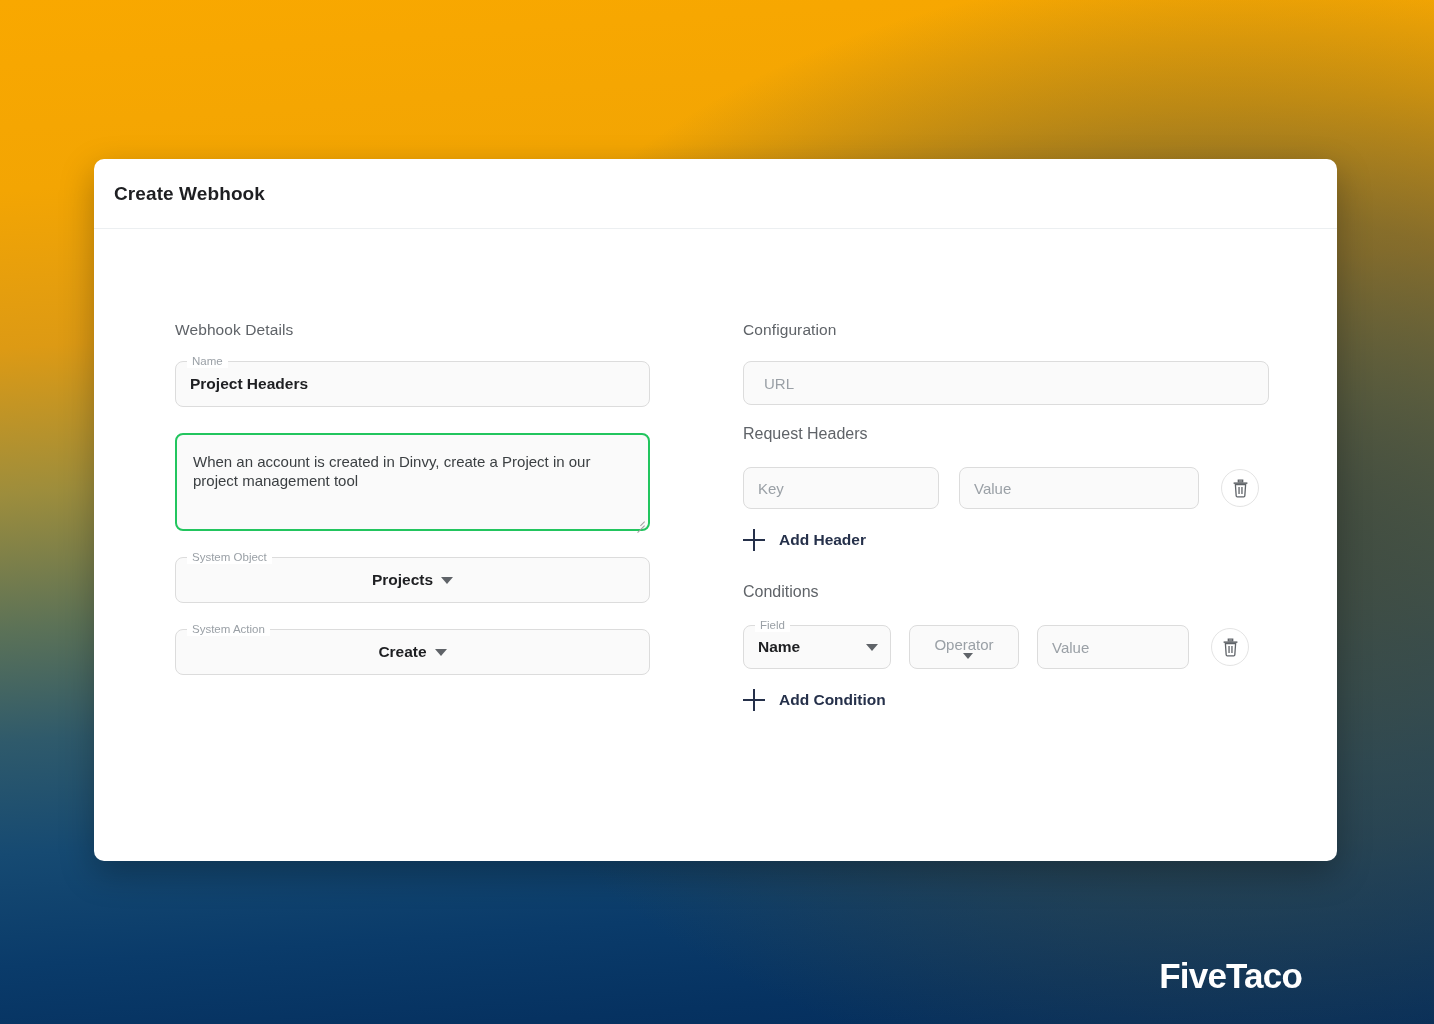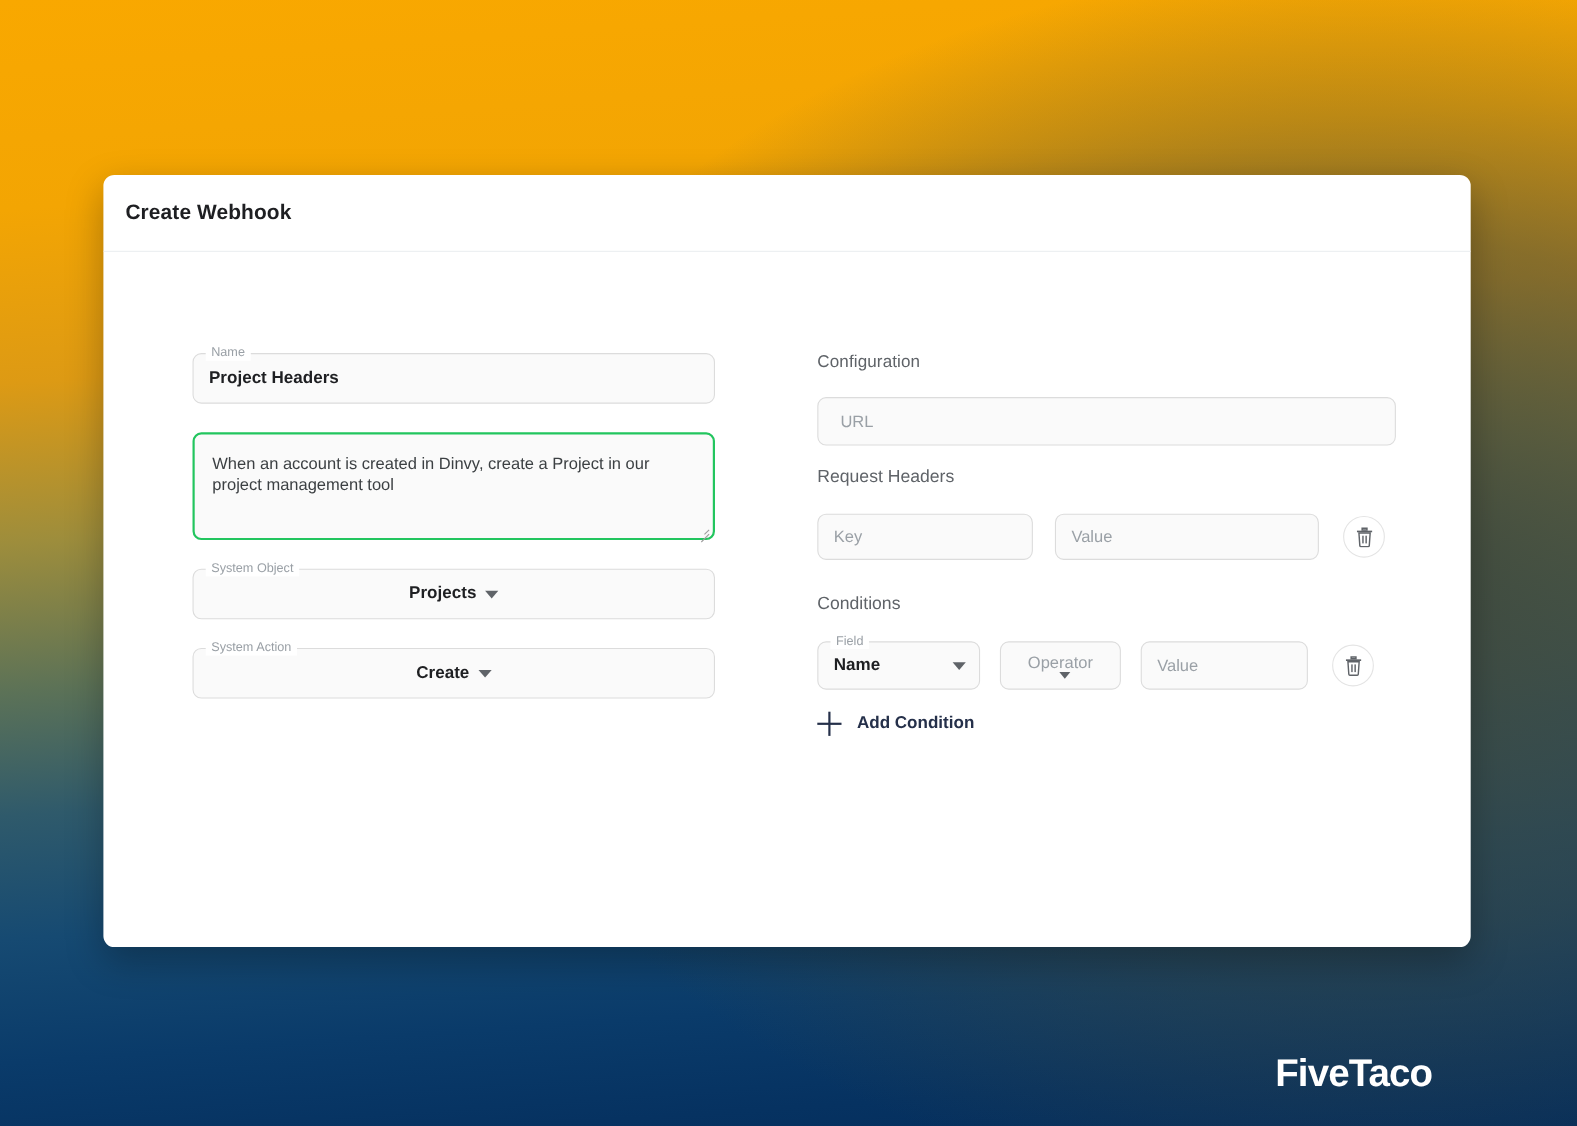--- a/index.html
+++ b/index.html
@@ -260,20 +260,21 @@
   <div id="card">
 
     <div id="card-header">
       <div id="dialog-title">Create Webhook</div>
     </div>
 
     <div id="card-body">
 
       <div class="col-left">
 
+        <div class="section-heading">Webhook Details</div>
 
         <div class="outlined name-field">
           <span class="legend">Name</span>
           <span class="fieldvalue">Project Headers</span>
         </div>
 
         <div class="textbox">
           <div class="tb-text">When an account is created in Dinvy, create a Project in our project management tool</div>
           <span class="resize-grip">
             <i></i>
@@ -310,20 +311,27 @@
             <svg width="17" height="19" viewBox="0 0 17 19">
               <path d="M6.3 1.2h4.4v1.6H6.3z" fill="none" stroke="#5f6368" stroke-width="1.3"></path>
               <rect x="1.6" y="3.4" width="13.8" height="1.5" fill="#5f6368"></rect>
               <path d="M3.4 5.6h10.2l-0.8 11.4a1 1 0 0 1-1 0.9H5.2a1 1 0 0 1-1-0.9z" fill="none" stroke="#5f6368" stroke-width="1.3"></path>
               <rect x="6.4" y="8" width="1.3" height="7" fill="#5f6368"></rect>
               <rect x="9.3" y="8" width="1.3" height="7" fill="#5f6368"></rect>
             </svg>
           </div>
         </div>
 
+        <div class="add-link">
+          <span class="plus">
+              <i></i>
+              <i></i>
+            </span>
+          <span class="lbl">Add Header</span>
+        </div>
 
         <div class="sub-label" id="conditions-label">Conditions</div>
 
         <div class="row">
           <div class="outlined" id="field-select">
             <span class="legend">Field</span>
             <span class="fieldvalue">Name</span>
             <span class="caret"></span>
           </div>
 

